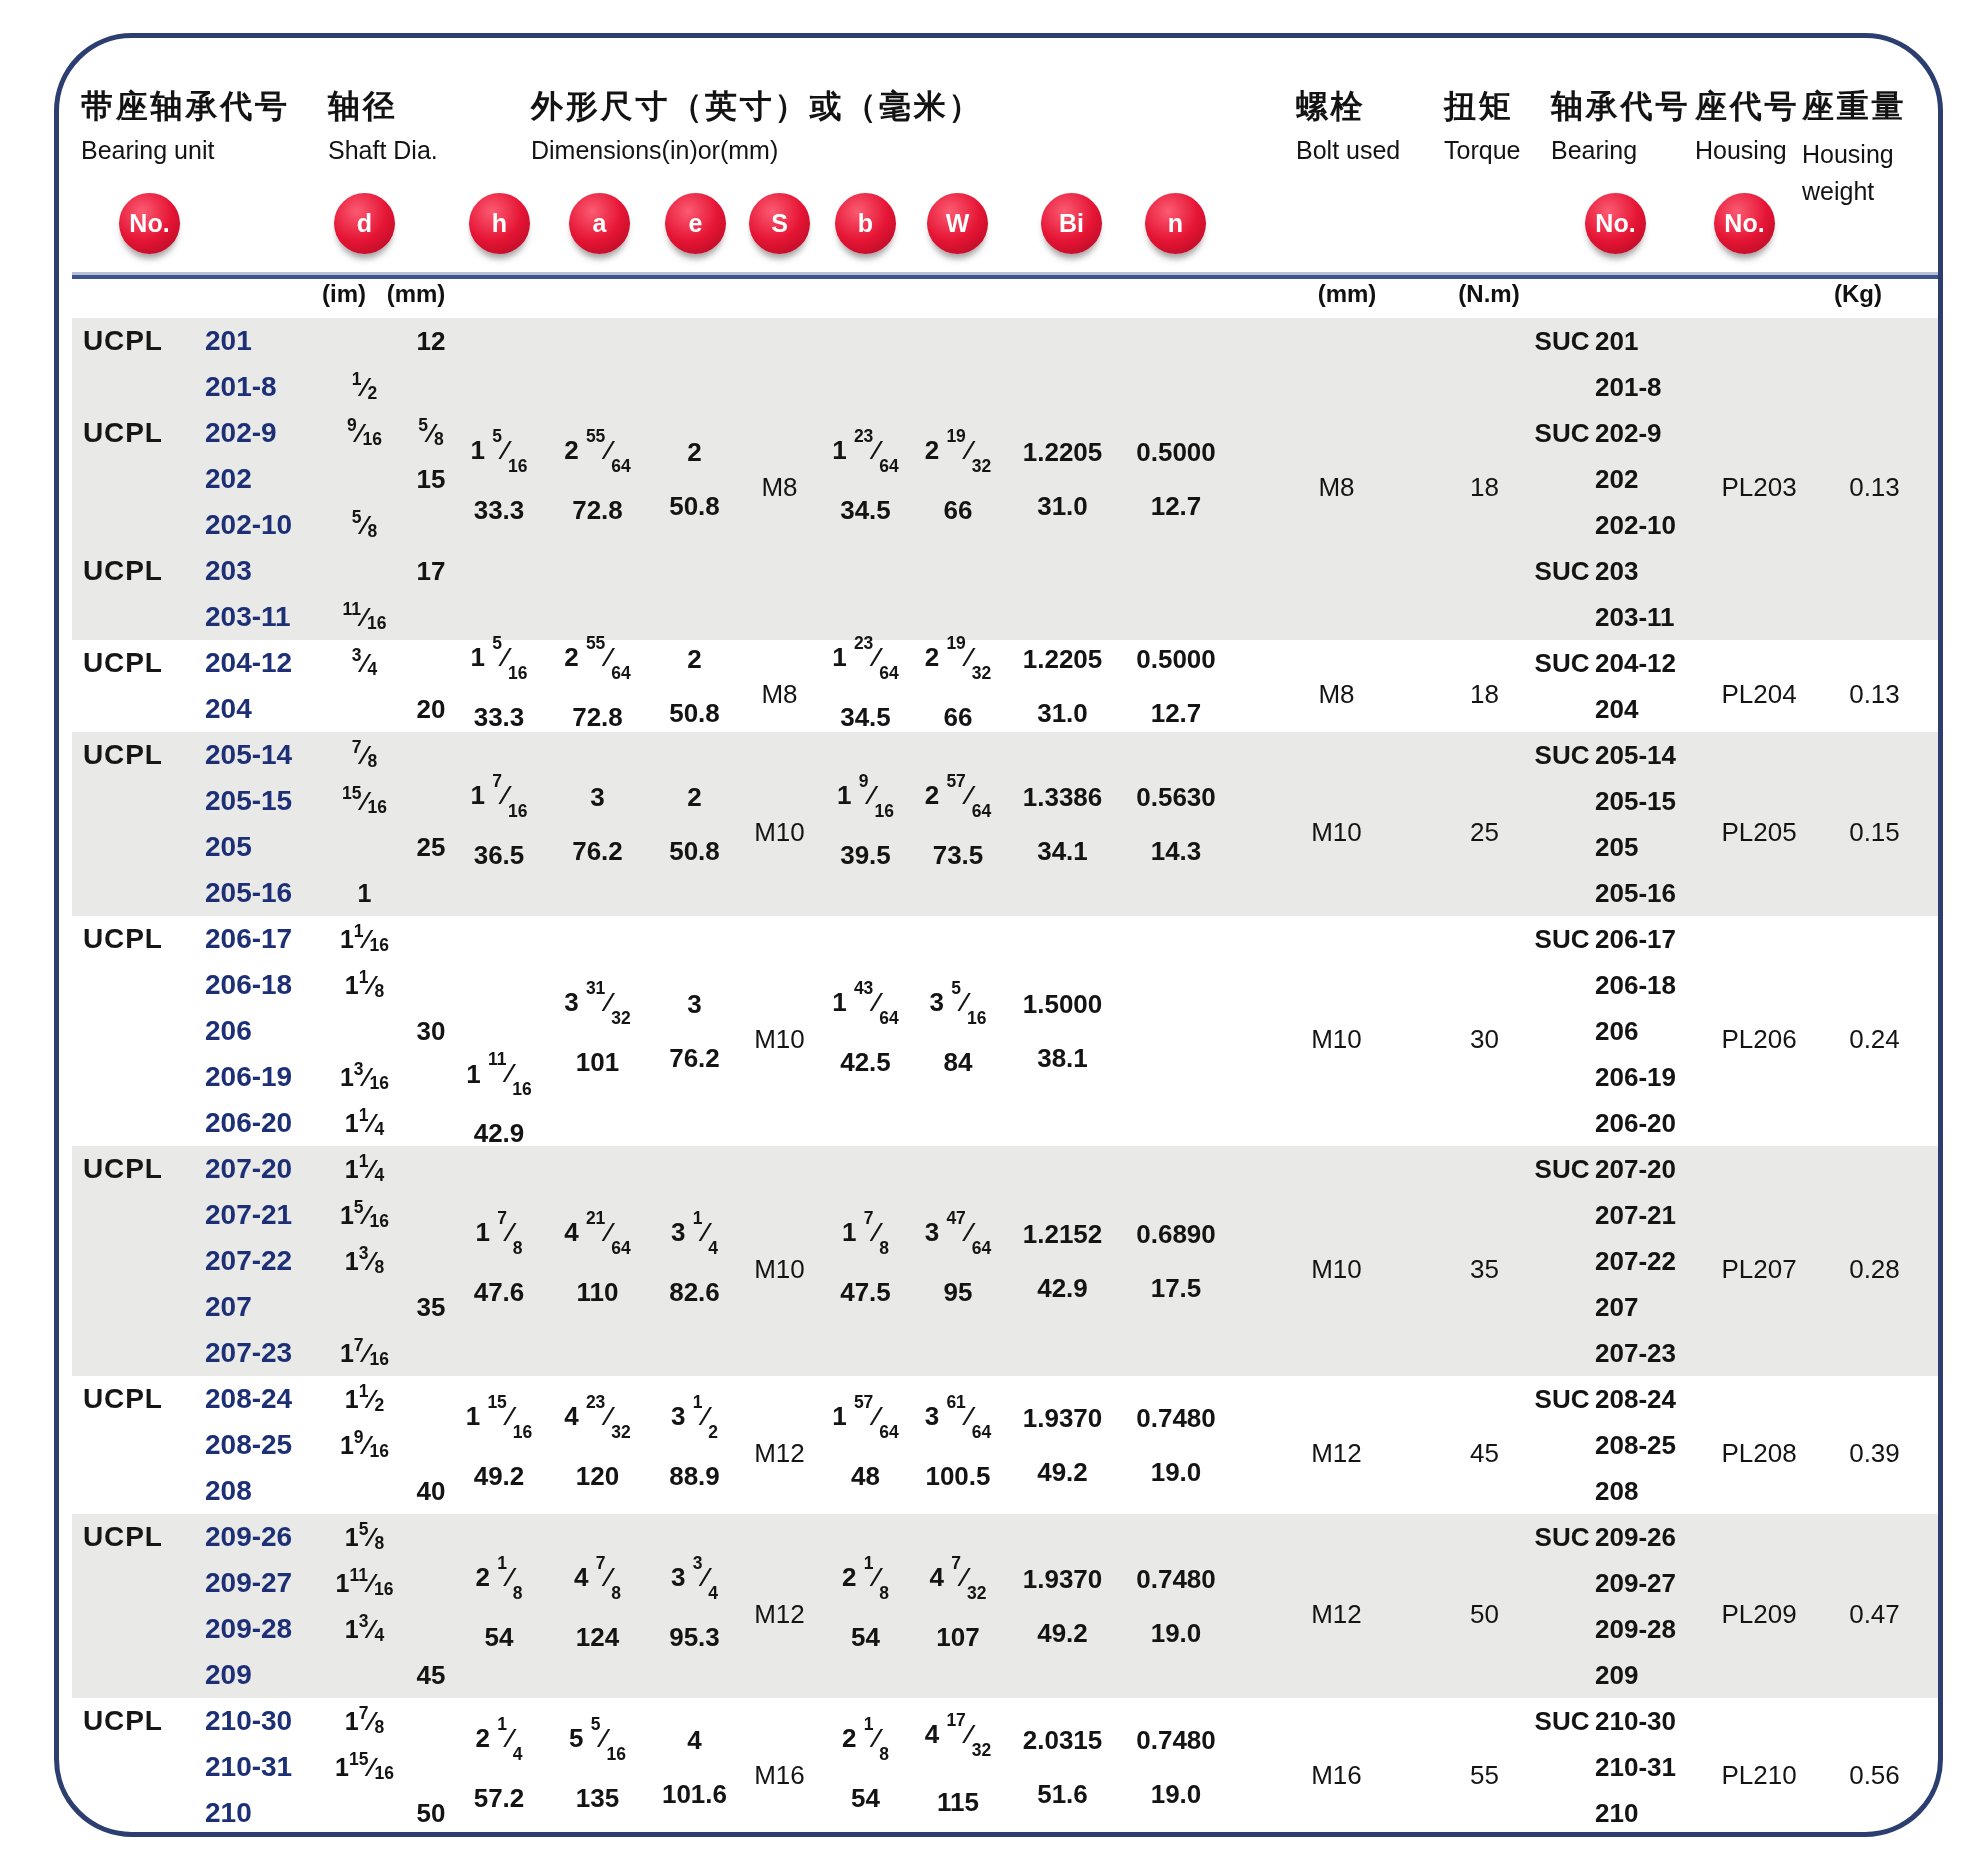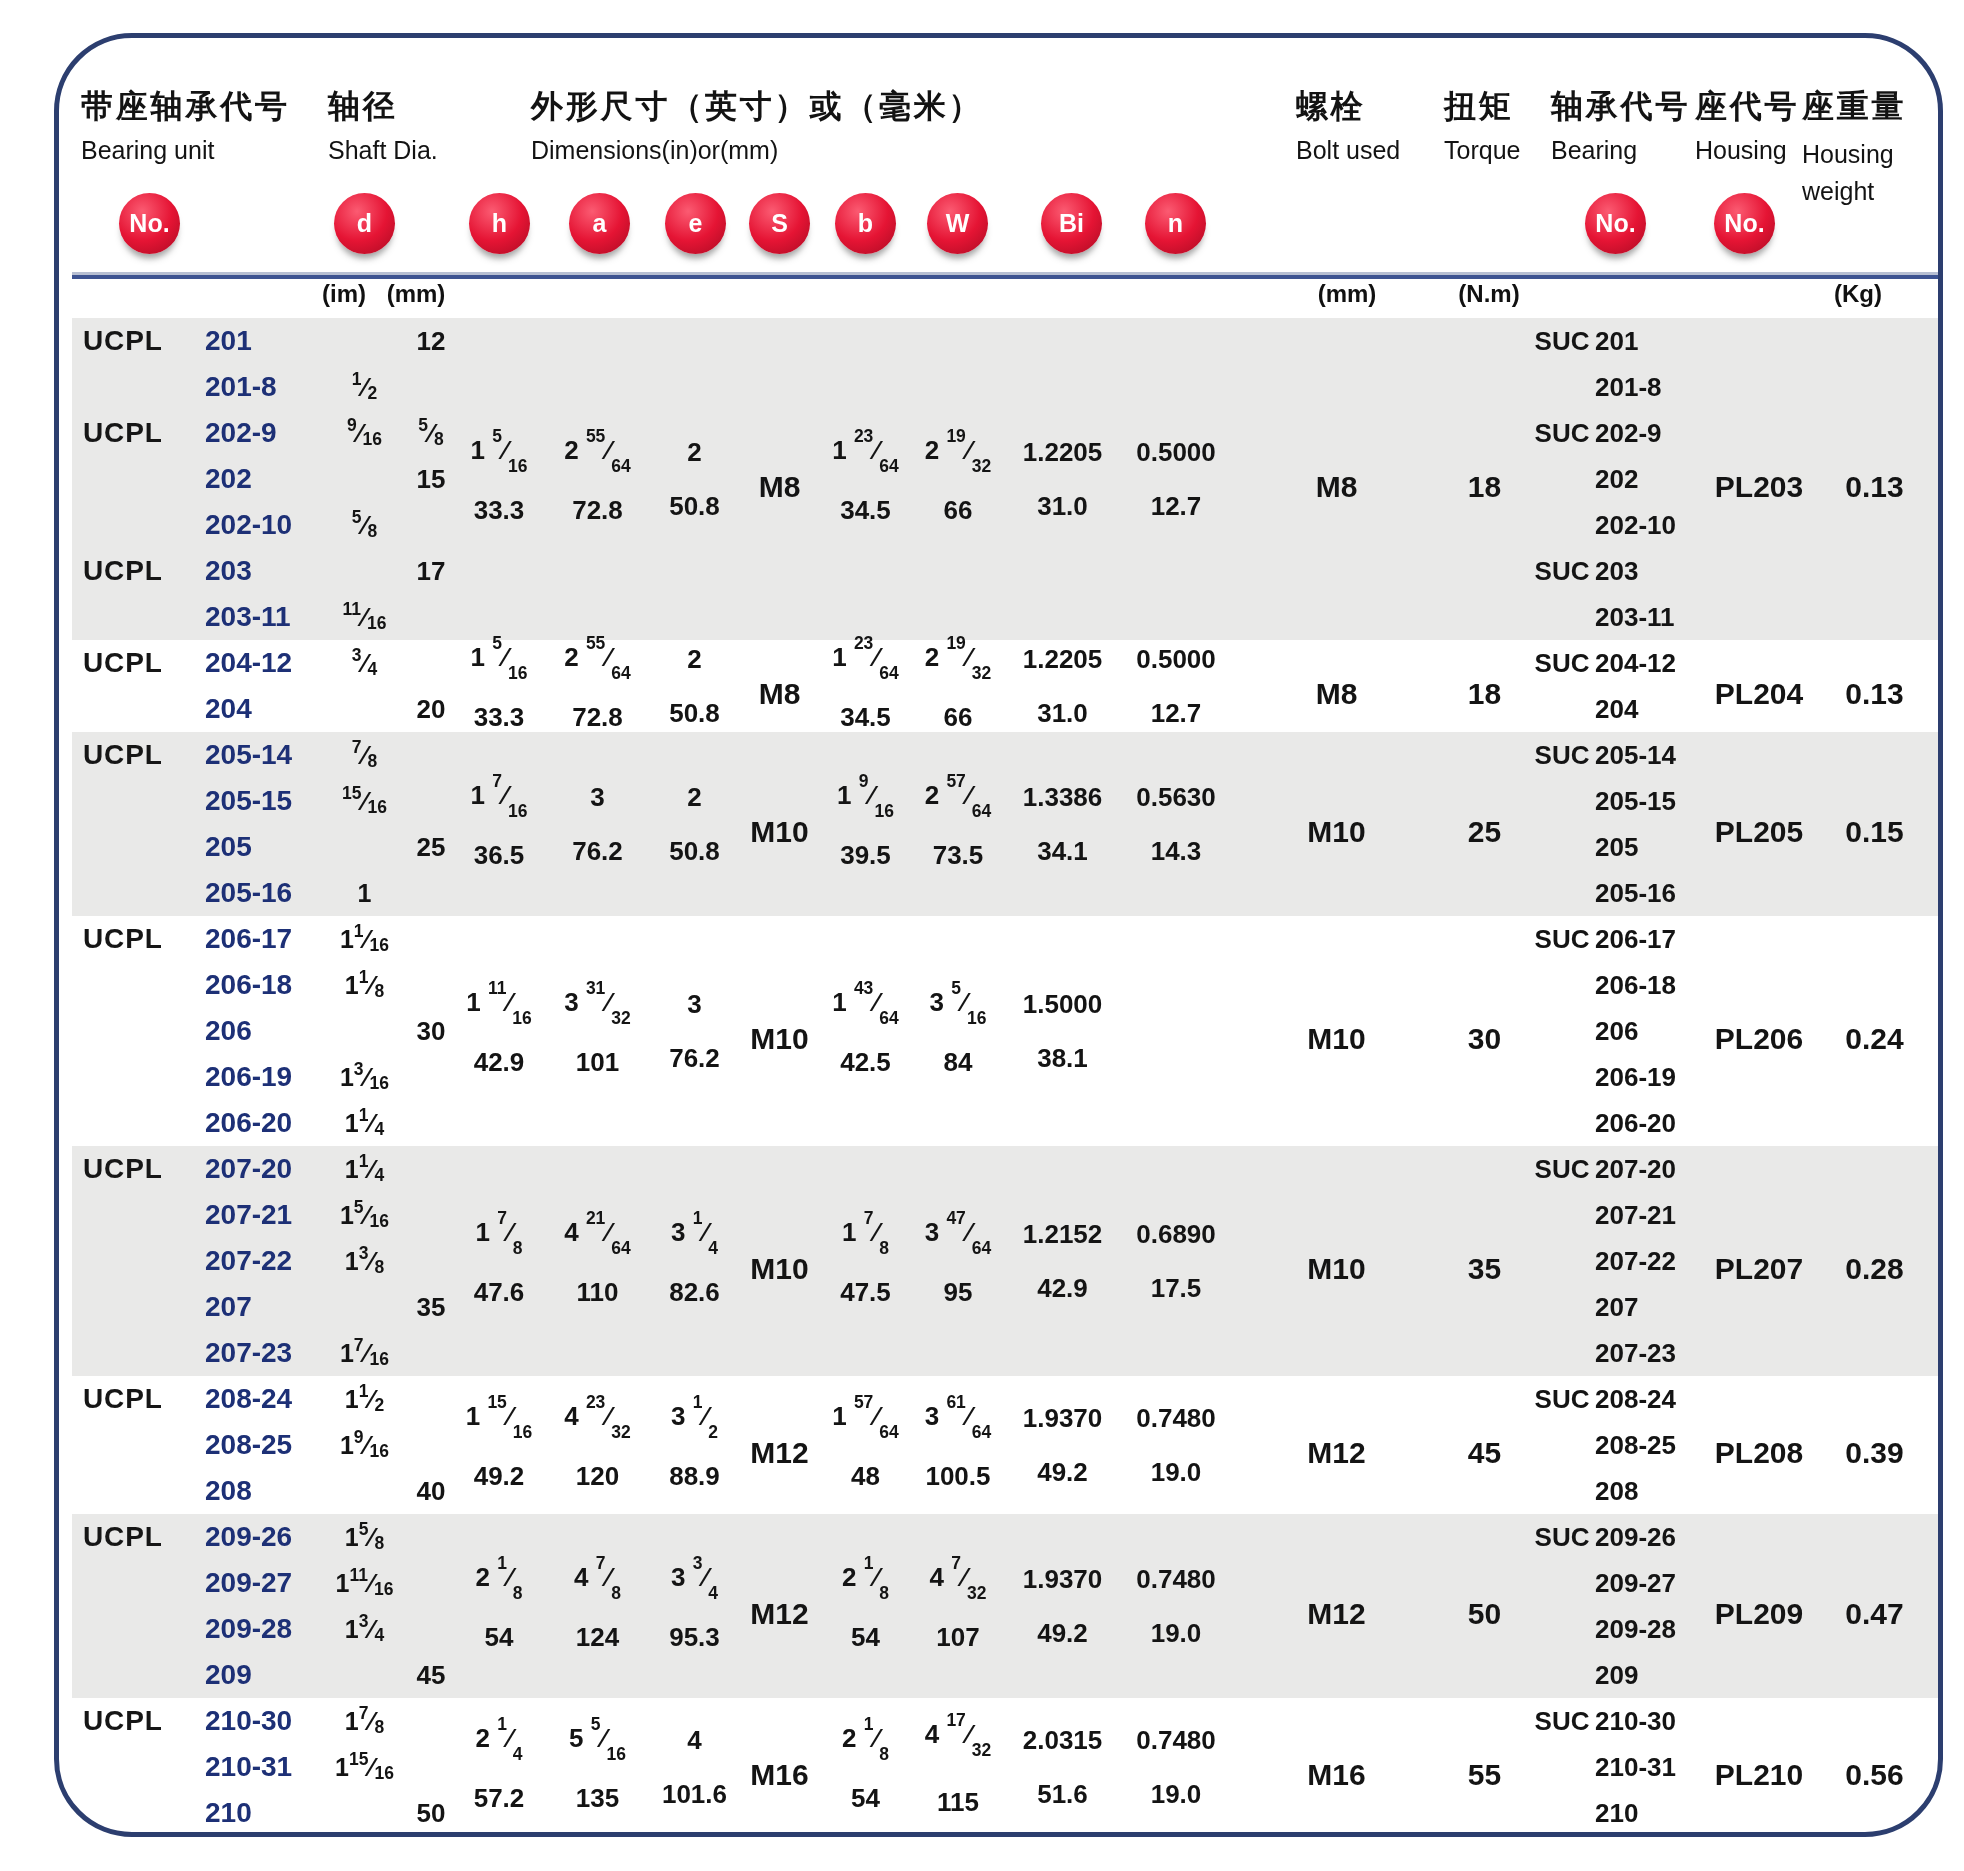--- a/index.html
+++ b/index.html
@@ -31,21 +31,21 @@
          grid-template-columns:133px 116px 87px 46px 90px 107px 87px 83px 89px 96px 113px 114px 207px 89px 179px 102px 129px;}
   .group.gray{background:#e9e9e8;}
   .cell{display:flex;align-items:center;min-width:0;}
   .c-prefix{padding-left:11px;font-size:28px;font-weight:700;color:#161616;letter-spacing:0.9px;}
   .c-no{font-size:28px;font-weight:700;color:#1d3076;}
   .c-din{justify-content:center;font-size:25px;font-weight:700;}
   .c-dmm{justify-content:center;font-size:26px;font-weight:700;}
   .dimcell{grid-row:1/-1;display:flex;flex-direction:column;align-items:center;justify-content:center;
            gap:28px;font-size:26px;font-weight:700;line-height:1;}
   .single{grid-row:1/-1;display:flex;align-items:center;justify-content:center;
-          font-size:30px;font-weight:700;margin-top:16px;}
+          font-size:26px;font-weight:400;margin-top:16px;}
   .c-bear{font-size:26px;font-weight:700;}
   .bprefix{display:inline-block;width:66px;text-align:center;}
   sup.fn{font-size:17.5px;position:relative;top:-7.4px;}
   sub.fd{font-size:17.5px;position:relative;top:6.5px;}
   .fsl{font-size:25px;padding:0 0.9px;}
 </style>
 </head>
 <body>
 
 <div class="page">
@@ -382,21 +382,21 @@
           <span>206-19</span>
         </div>
         <div class="cell c-prefix" style="grid-area: 5 / 1;"></div>
         <div class="cell c-no" style="grid-area: 5 / 2;">206-20</div>
         <div class="cell c-din" style="grid-area: 5 / 3;">1 <sup class="fn">1</sup><span class="fsl">⁄</span><sub class="fd">4</sub></div>
         <div class="cell c-dmm" style="grid-area: 5 / 4;"></div>
         <div class="cell c-bear" style="grid-area: 5 / 15;">
           <span class="bprefix"></span>
           <span>206-20</span>
         </div>
-        <div class="cell dimcell" style="grid-area: 1 / 5 / -1;">
+        <div class="cell dimcell" style="grid-area: 1 / 5 / -1; justify-content: flex-end;">
           <span>1 <sup class="fn">11</sup><span class="fsl">⁄</span><sub class="fd">16</sub></span>
           <span>42.9</span>
         </div>
         <div class="cell dimcell" style="grid-area: 1 / 6 / -1;">
           <span>3 <sup class="fn">31</sup><span class="fsl">⁄</span><sub class="fd">32</sub></span>
           <span>101</span>
         </div>
         <div class="cell dimcell" style="grid-area: 1 / 7 / -1;">
           <span>3</span>
           <span>76.2</span>

